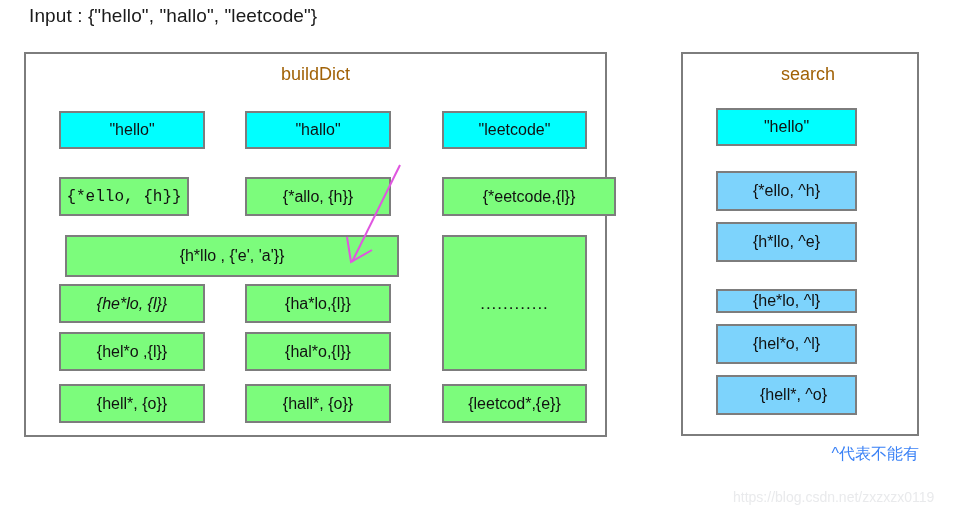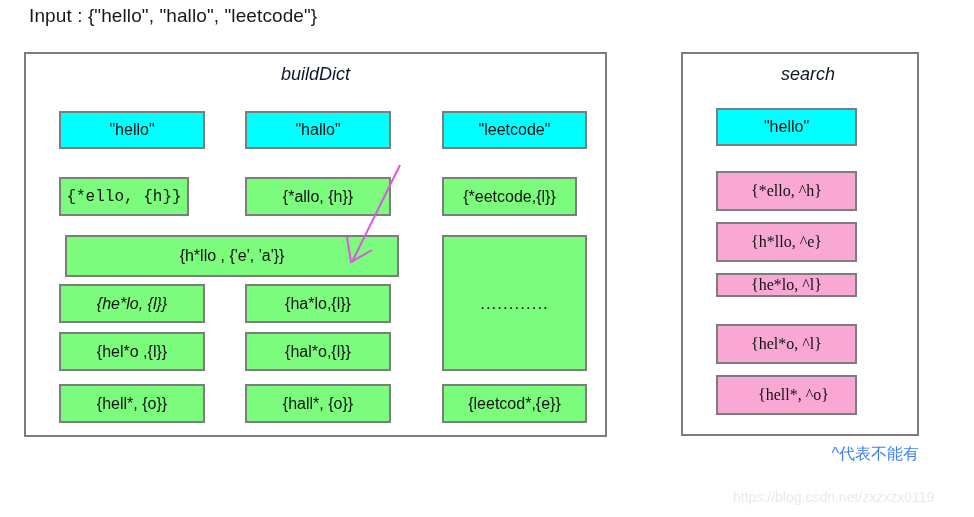--- a/index.html
+++ b/index.html
@@ -49,44 +49,43 @@
     left: 681px;
     top: 52px;
     width: 238px;
     height: 384px;
   }
 
   .panel-title {
     position: absolute;
     width: 100%;
     text-align: center;
-    color: #0f172a;
+    color: #a16207;
     font-size: 18px;
     white-space: nowrap;
-    font-style: italic;
   }
   #build-panel .panel-title { top: 10px; }
   #search-panel .panel-title { top: 10px; padding-left: 8px; }
 
   
   .cell {
     position: absolute;
     box-sizing: border-box;
     border: 2px solid #7d7d7d;
     display: flex;
     align-items: center;
     justify-content: center;
     font-size: 16px;
     color: #111111;
     white-space: nowrap;
     line-height: 1;
   }
   .cell.cyan  { background: #00ffff; }
   .cell.green { background: #7cfc7c; }
-  .cell.white { background: #f9a8d4; font-family: Liberation Serif, serif; }
+  .cell.white { background: #7dd3fc; }
 
   .cell.dots {
     font-size: 17px;
     letter-spacing: 1px;
   }
 
   
   #arrow-svg {
     position: absolute;
     left: 0;
@@ -144,38 +143,38 @@
     <div class="cell green" style="left:219px; top:123px; width:146px; height:39px;">{*allo,  {h}}</div>
 
     <div class="cell green" style="left:219px; top:230px; width:146px; height:39px;">{ha*lo,{l}}</div>
 
     <div class="cell green" style="left:219px; top:278px; width:146px; height:39px;">{hal*o,{l}}</div>
 
     <div class="cell green" style="left:219px; top:330px; width:146px; height:39px;">{hall*, {o}}</div>
 
     <div class="cell cyan" style="left:416px; top:57px; width:145px; height:38px;">"leetcode"</div>
 
-    <div class="cell green" style="left:416px; top:123px; width:135px; height:39px;">{*eetcode,{l}}</div>
+    <div class="cell green" style="left:416px; top:123px; width:174px; height:39px;">{*eetcode,{l}}</div>
 
     <div class="cell green dots" style="left:416px; top:181px; width:145px; height:136px;">............</div>
 
     <div class="cell green" style="left:416px; top:330px; width:145px; height:39px;">{leetcod*,{e}}</div>
   </div>
 
   <div class="panel" id="search-panel">
 
     <div class="panel-title">search</div>
 
     <div class="cell cyan" style="left:33px; top:54px; width:141px; height:38px;">"hello"</div>
 
     <div class="cell white" style="left:33px; top:117px; width:141px; height:40px;">{*ello, ^h}</div>
 
     <div class="cell white" style="left:33px; top:168px; width:141px; height:40px;">{h*llo, ^e}</div>
 
-    <div class="cell white" style="left:33px; top:219px; width:141px; height:24px;">{he*lo, ^l}</div>
+    <div class="cell white" style="left:33px; top:235px; width:141px; height:24px;">{he*lo, ^l}</div>
 
     <div class="cell white" style="left:33px; top:270px; width:141px; height:40px;">{hel*o, ^l}</div>
 
     <div class="cell white" style="left:33px; top:321px; width:141px; height:40px;padding-left:14px;">{hell*, ^o}</div>
   </div>
 
   <svg id="arrow-svg" viewBox="0 0 974 517" xmlns="http://www.w3.org/2000/svg">
     <line x1="400" y1="165" x2="352" y2="262" stroke="#E055E0" stroke-width="2"></line>
     <polyline points="347,237 351,262 372,250" fill="none" stroke="#E055E0" stroke-width="2"></polyline>
   </svg>

